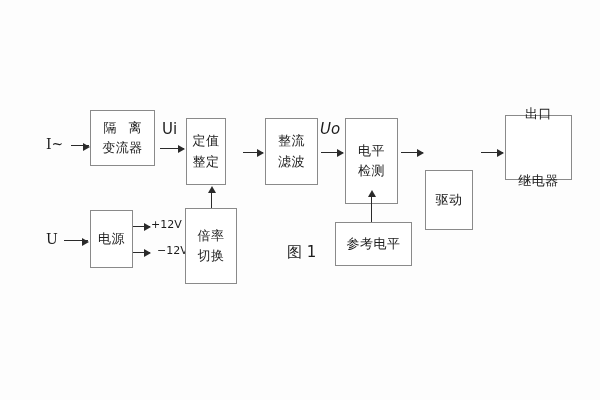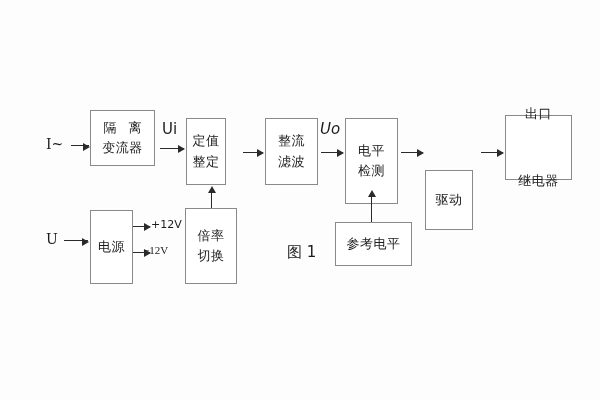--- a/index.html
+++ b/index.html
@@ -143,29 +143,29 @@
   <div class="harrow" style="left:481px; top:152px; width:22px;"></div>
 
   <div class="box" style="left:505px; top:115px; width:67px; height:65px;gap:46px;">
     <span class="ln">出口</span>
     <span class="ln">继电器</span>
   </div>
 
   <div class="txt serif-i" style="left:46px; top:232px;">U</div>
   <div class="harrow lead" style="left:64px; top:240px; width:24px;"></div>
 
-  <div class="box" style="left:90px; top:210px; width:43px; height:74px;">
+  <div class="box" style="left:90px; top:210px; width:43px; height:58px;">
     <span class="ln">电源</span>
   </div>
 
   <div class="harrow" style="left:133px; top:226px; width:17px;"></div>
   <div class="txt small" style="left:151px; top:219px;">+12V</div>
 
   <div class="harrow" style="left:133px; top:252px; width:17px;"></div>
-  <div class="txt small" style="left:143px; top:245px;font-family:Liberation Serif, serif;">−12V</div>
+  <div class="txt small" style="left:157px; top:245px;">−12V</div>
 
   <div class="box" style="left:185px; top:208px; width:52px; height:76px;">
     <span class="ln">倍率</span>
     <span class="ln">切换</span>
   </div>
 
   <div class="varrow" style="left:211px; top:192px; height:16px;"></div>
 
   <div class="varrow" style="left:371px; top:196px; height:26px;"></div>
   <div class="txt" style="left:380px; top:196px;margin-top:40px;">Ue</div>

